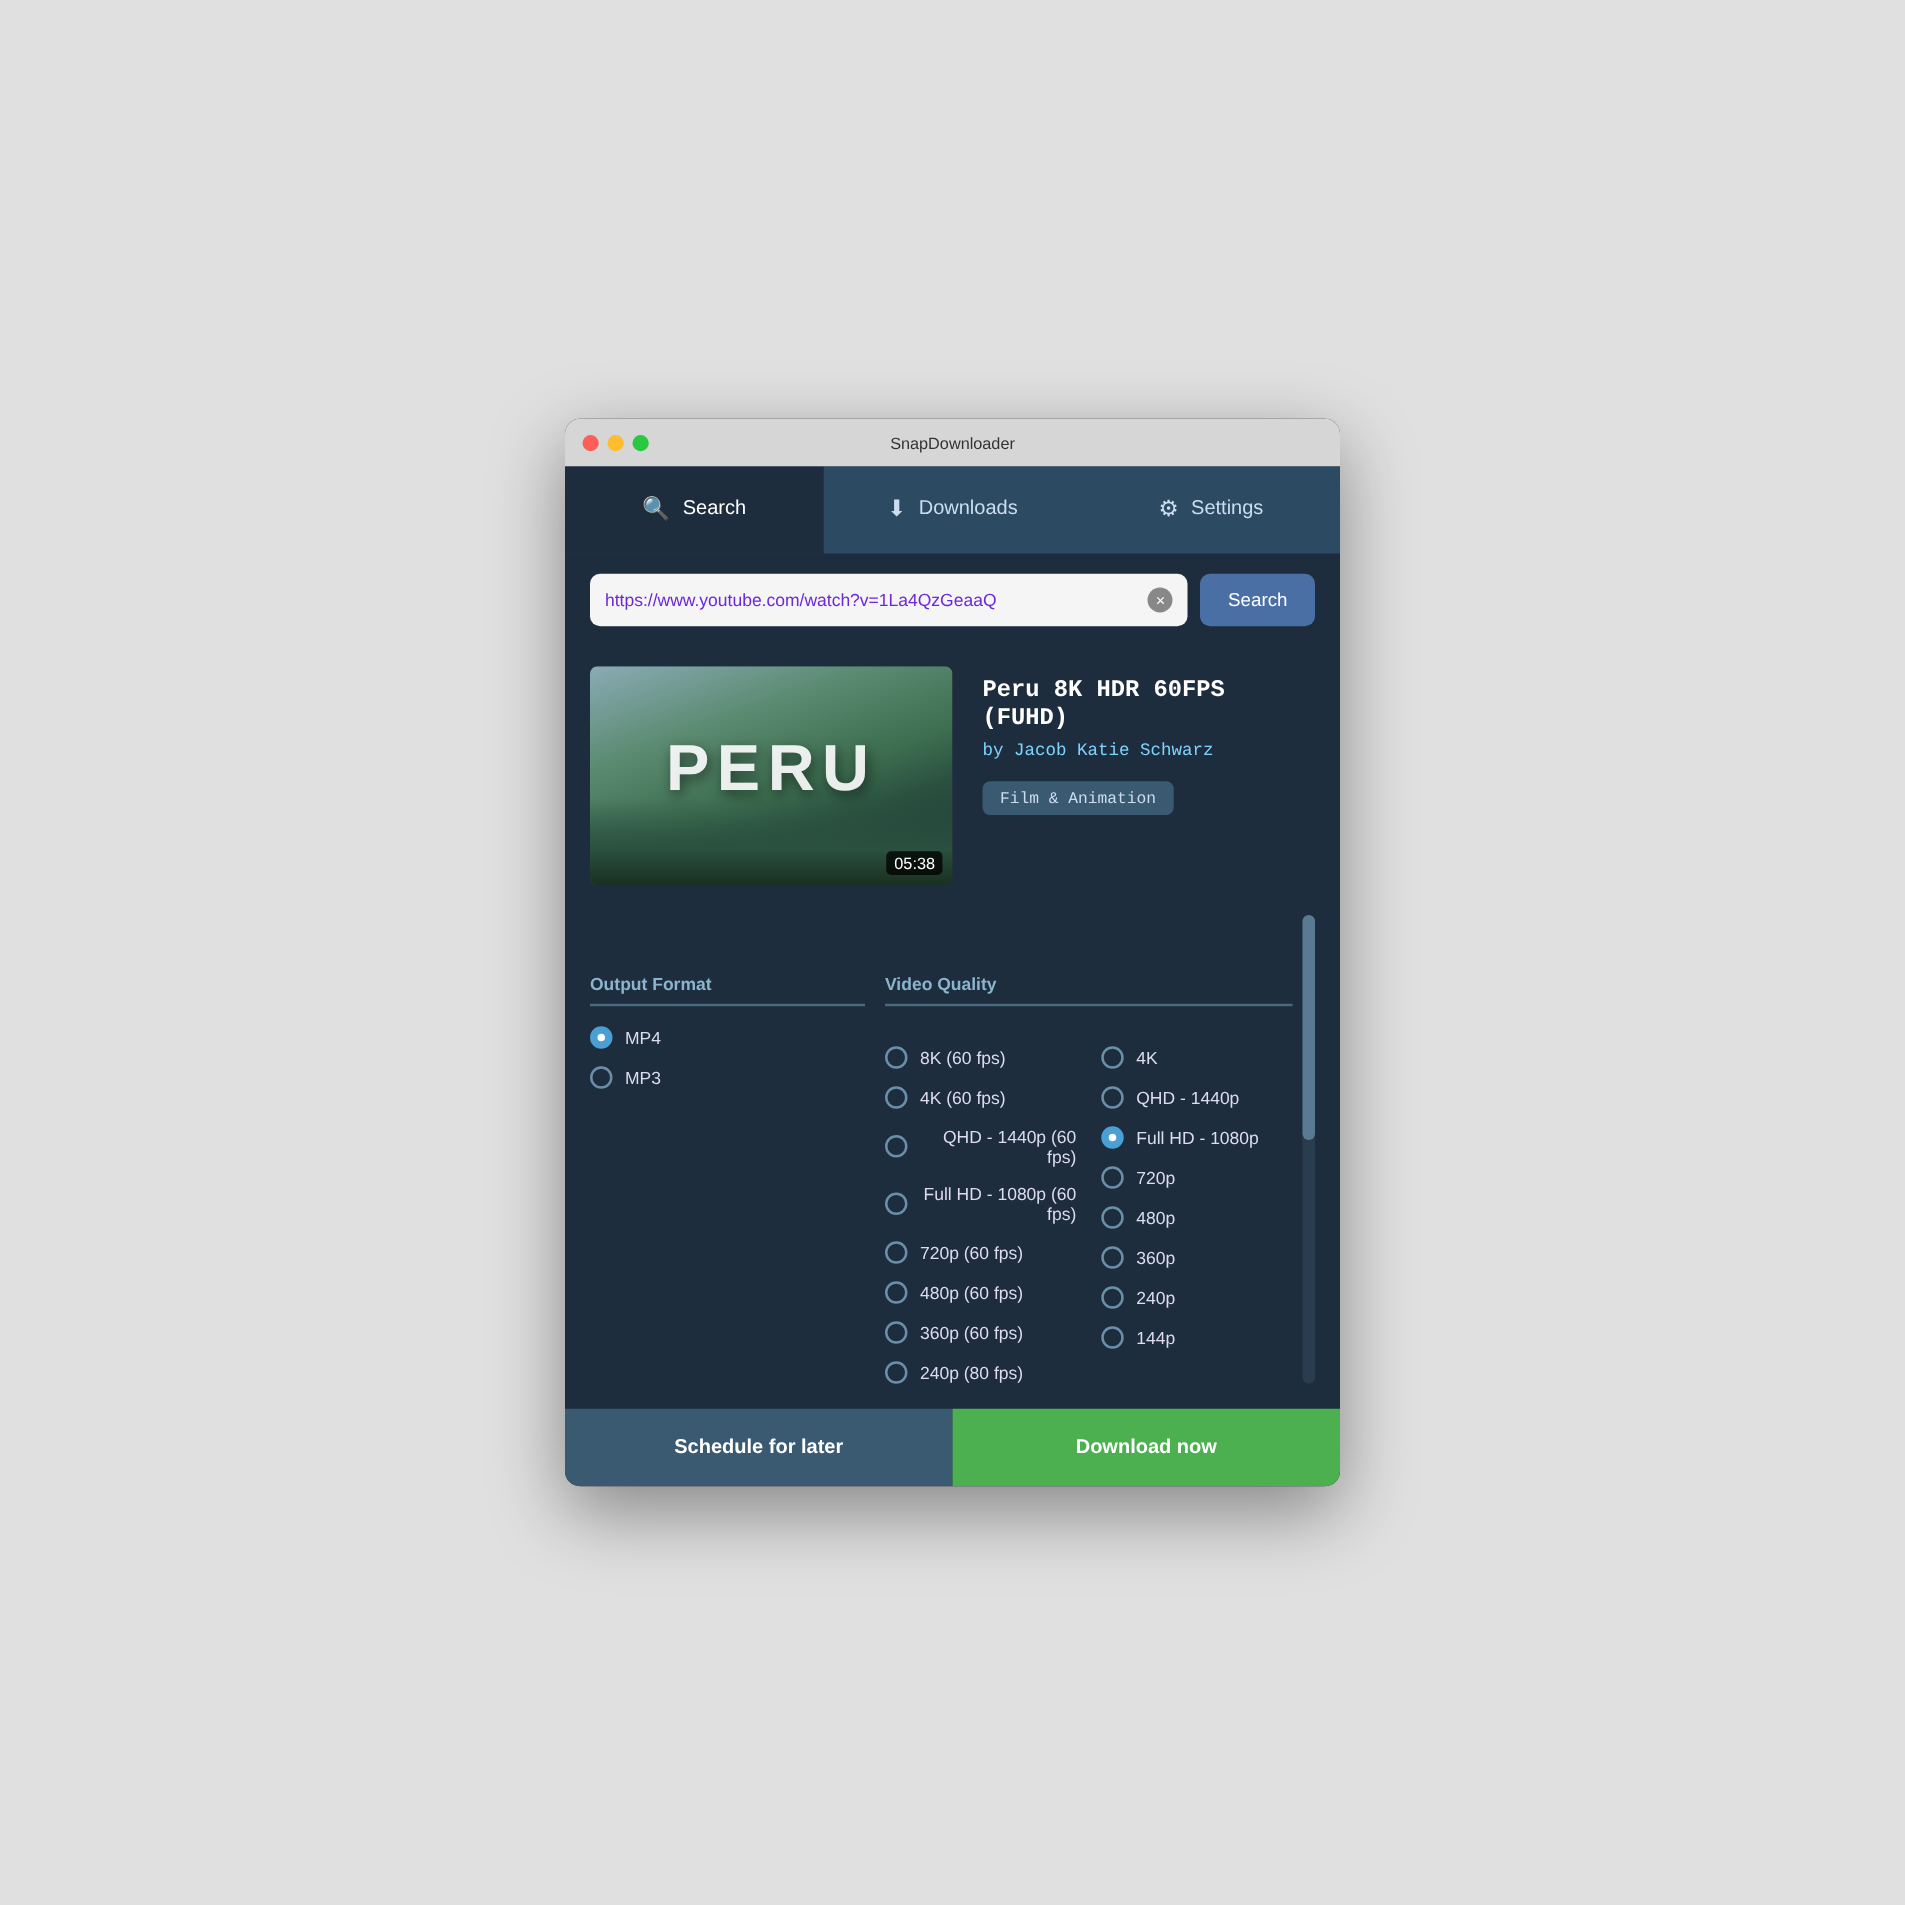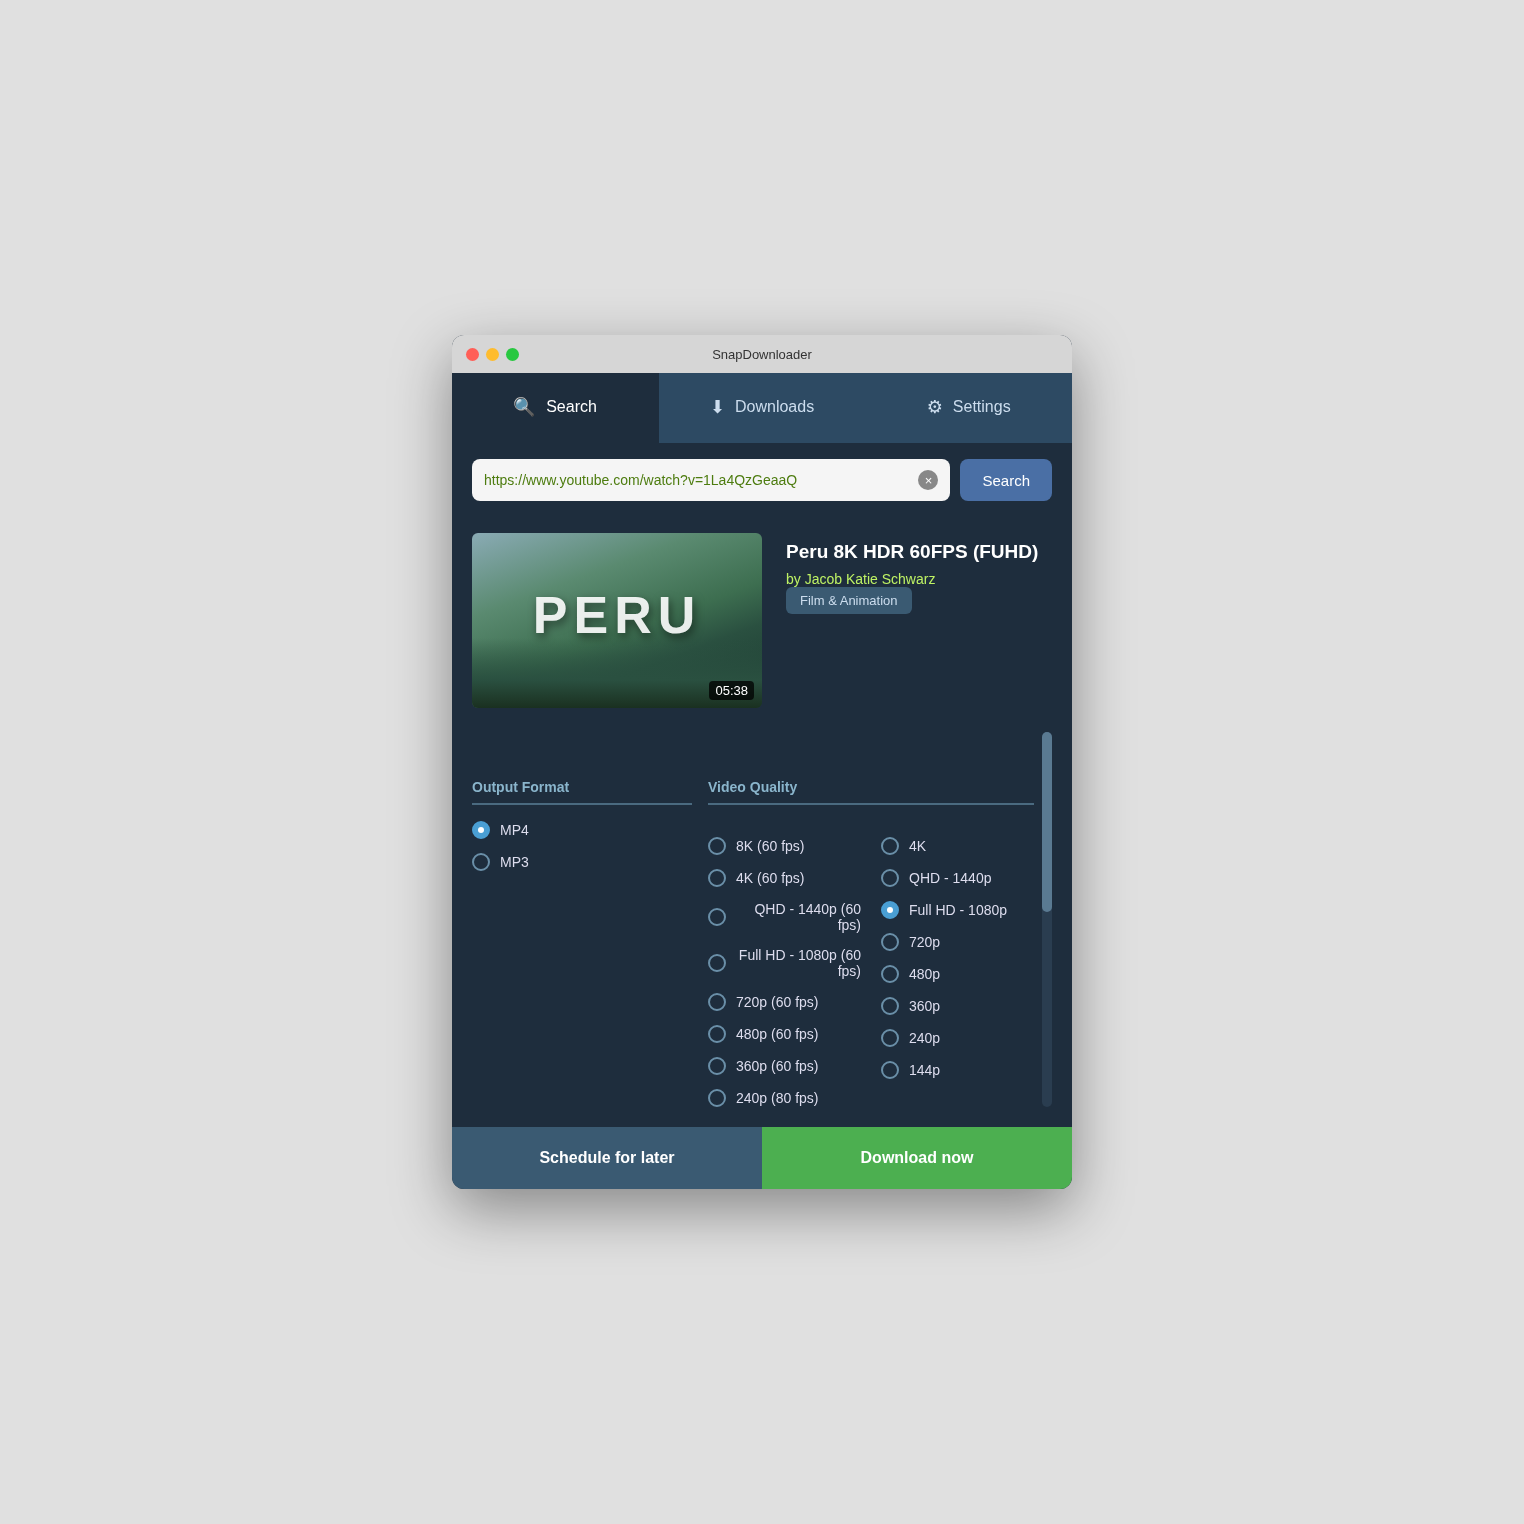--- a/index.html
+++ b/index.html
@@ -86,21 +86,21 @@
       display: flex;
       align-items: center;
       padding: 0 12px;
       height: 42px;
     }
     .search-url-input {
       flex: 1;
       border: none;
       background: transparent;
       font-size: 14px;
-      color: #4d7c0f;
+      color: #6d28d9;
       outline: none;
     }
     .clear-btn {
       background: #888;
       border: none;
       border-radius: 50%;
       width: 20px;
       height: 20px;
       color: white;
       font-size: 13px;
@@ -173,31 +173,32 @@
       background: rgba(0,0,0,0.75);
       color: white;
       font-size: 13px;
       padding: 2px 6px;
       border-radius: 4px;
       font-weight: 500;
     }
     .video-meta {
       flex: 1;
       padding-top: 8px;
+      font-family: Liberation Mono, monospace;
     }
     .video-title {
       color: white;
       font-size: 19px;
       font-weight: 600;
       margin-bottom: 8px;
     }
     .video-author {
-      color: #bef264;
+      color: #7dd3fc;
       font-size: 14px;
-      margin-bottom: 0;
+      margin-bottom: 16px;
     }
     .category-badge {
       display: inline-block;
       background: #3a5a72;
       color: #cde;
       padding: 6px 14px;
       border-radius: 6px;
       font-size: 13px;
     }
     .output-format-col {

